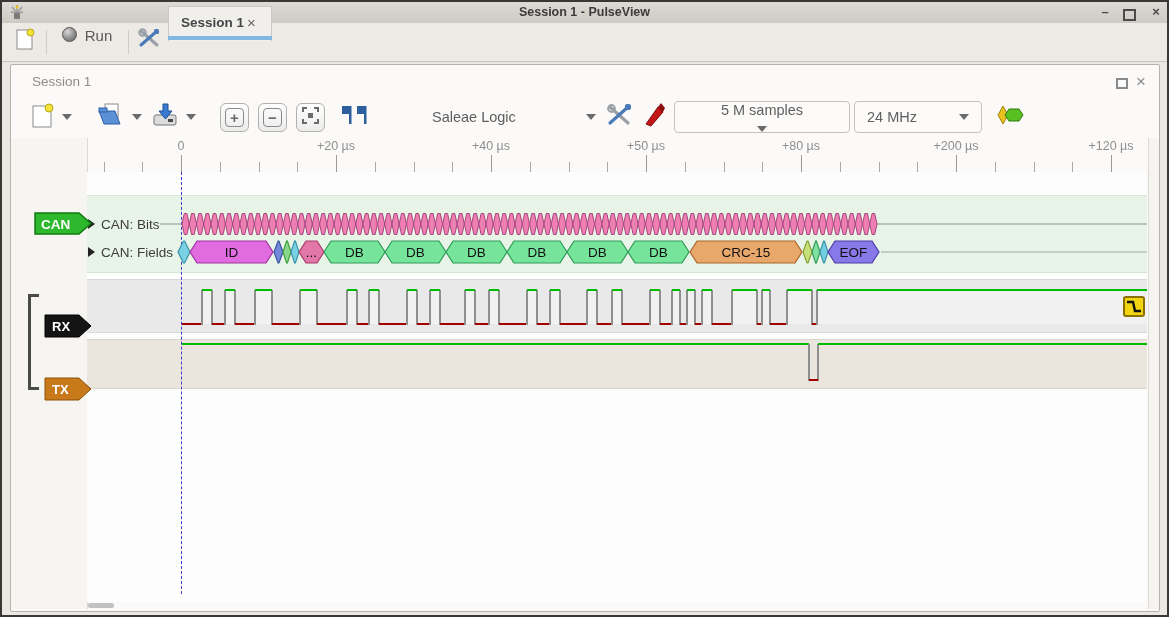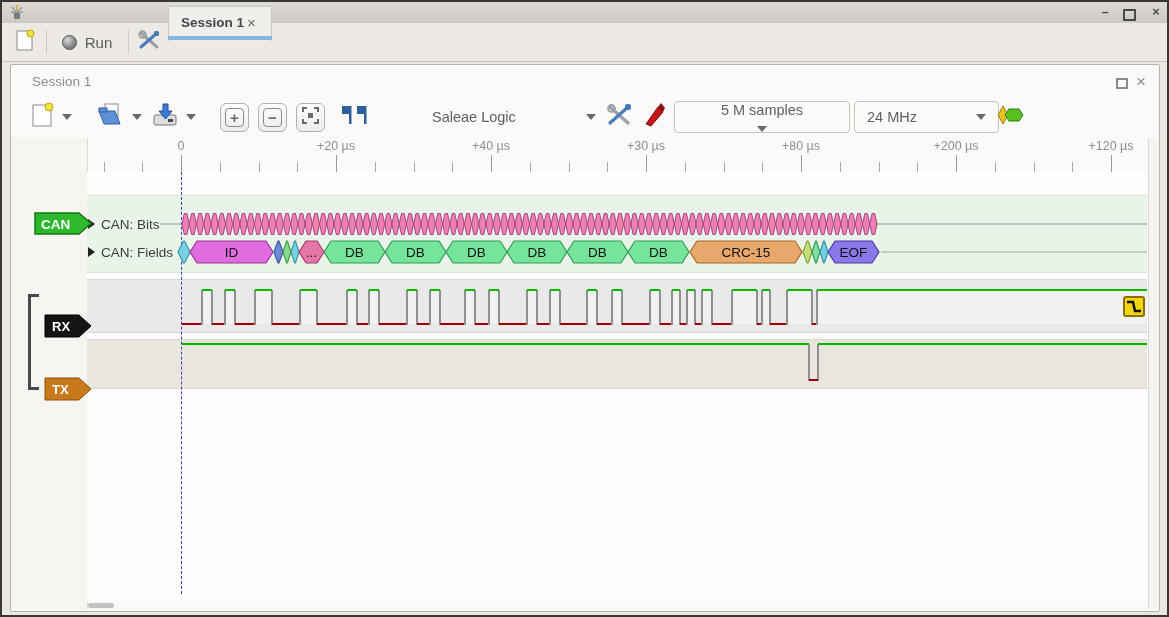--- a/index.html
+++ b/index.html
@@ -9,21 +9,21 @@
   .abs{position:absolute;}
   
   #titlebar{left:0;top:0;width:1165px;height:21px;
     background:linear-gradient(#dedbd6,#cdc9c3);border-bottom:1px solid #b5b1ab;}
   #title-text{left:0;right:0;top:3px;text-align:center;font-size:12.5px;font-weight:bold;color:#3c3c3c;}
   .winctl{top:2px;width:22px;height:16px;text-align:center;font-size:13px;color:#4a4a4a;font-weight:bold;cursor:default;}
   #maximize-box{top:7px;width:9px;height:8px;border:2px solid #4a4a4a;}
   
   #maintoolbar{left:0;top:21px;width:1165px;height:38px;background:#edeae5;border-bottom:1px solid #c8c4be;}
   .vsep{top:7px;width:1px;height:24px;background:#cfcbc5;}
-  .iconbtn{display:flex;align-items:center;justify-content:center;}
+  .iconbtn{display:flex;align-items:flex-start;justify-content:center;}
   #run-label{font-size:15px;color:#5a5a5a;}
   #run-icon{width:13px;height:13px;border-radius:50%;border:1px solid #555;
     background:radial-gradient(circle at 35% 30%,#d8d8d8,#8e8e8e 55%,#5c5c5c);}
   #main-tab{left:166px;top:4px;width:102px;height:34px;background:#f1efeb;
     border:1px solid #ccc8c2;border-bottom:none;}
   #tab-underline{left:166px;top:34px;width:104px;height:4px;background:#85b7e3;}
   #tab-label{left:12px;top:8px;font-size:13.5px;font-weight:bold;color:#44474a;}
   #tab-close{left:78px;top:7px;font-size:15px;color:#666;}
   
   #panel{left:8px;top:62px;width:1148px;height:546px;background:#fbfaf9;
@@ -78,20 +78,21 @@
           <line x1="8" y1="9" x2="8" y2="1"></line>
             <line x1="8" y1="9" x2="3" y2="3"></line>
           <line x1="8" y1="9" x2="13" y2="3"></line>
             <line x1="8" y1="9" x2="2" y2="8"></line>
           <line x1="8" y1="9" x2="14" y2="8"></line>
         </g>
         <circle cx="8" cy="3" r="1.6" fill="#e8c020"></circle>
         <rect x="5" y="9" width="6" height="6" rx="1" fill="#7a7a78"></rect>
       </svg>
     </span>
+    <div id="title-text" class="abs">Session 1 - PulseView</div>
     <div class="winctl abs" style="left:1092px;">–</div>
     <div id="maximize-box" class="abs" style="left:1121px;"></div>
     <div class="winctl abs" style="left:1143px;">×</div>
   </div>
 
   <div id="maintoolbar" class="abs">
     <div class="abs iconbtn" style="left:8px;top:4px;width:30px;height:30px;">
       <span>
         <svg width="20" height="24">
           <rect x="2" y="3" width="15" height="19" fill="#ffffff" stroke="#8a8a8a"></rect>
@@ -211,21 +212,21 @@
         <polygon points="4,22 16,5 21,10 9,24" fill="#c41616" stroke="#7c0c0c"></polygon>
         <polygon points="16,5 19,1 23,6 21,10" fill="#8c0f0f"></polygon>
       </svg>
     </span>
   </div>
 
   <div class="combo abs" style="left:672px;top:99px;width:176px;flex-direction:column;">
     <span>5 M samples</span>
     <span class="ddarrow"></span>
   </div>
-  <div class="combo abs" style="left:852px;top:99px;width:145px;">
+  <div class="combo abs" style="left:852px;top:99px;width:128px;">
     <span>24 MHz</span>
     <span class="ddarrow"></span>
   </div>
 
   <div class="abs iconbtn" style="left:992px;top:102px;width:34px;height:26px;">
     <span>
       <svg width="30" height="22">
         <polygon points="7,2 12,11 7,20 2,11" fill="#e8c020" stroke="#a08010"></polygon>
         <polygon points="13,5 23,5 27,11 23,17 13,17 9,11" fill="#58c020" stroke="#2f7a10"></polygon>
       </svg>
@@ -247,21 +248,21 @@
       <div class="rlabel" style="left: 249px;">+20 µs</div>
       <div class="tickmin" style="left: 287.75px;"></div>
       <div class="tickmin" style="left: 326.5px;"></div>
       <div class="tickmin" style="left: 365.25px;"></div>
       <div class="tickmaj" style="left: 404px;"></div>
       <div class="rlabel" style="left: 404px;">+40 µs</div>
       <div class="tickmin" style="left: 442.75px;"></div>
       <div class="tickmin" style="left: 481.5px;"></div>
       <div class="tickmin" style="left: 520.25px;"></div>
       <div class="tickmaj" style="left: 559px;"></div>
-      <div class="rlabel" style="left: 559px;">+30 µs</div>
+      <div class="rlabel" style="left: 559px;">+50 µs</div>
       <div class="tickmin" style="left: 597.75px;"></div>
       <div class="tickmin" style="left: 636.5px;"></div>
       <div class="tickmin" style="left: 675.25px;"></div>
       <div class="tickmaj" style="left: 714px;"></div>
       <div class="rlabel" style="left: 714px;">+80 µs</div>
       <div class="tickmin" style="left: 752.75px;"></div>
       <div class="tickmin" style="left: 791.5px;"></div>
       <div class="tickmin" style="left: 830.25px;"></div>
       <div class="tickmaj" style="left: 869px;"></div>
       <div class="rlabel" style="left: 869px;">+200 µs</div>

